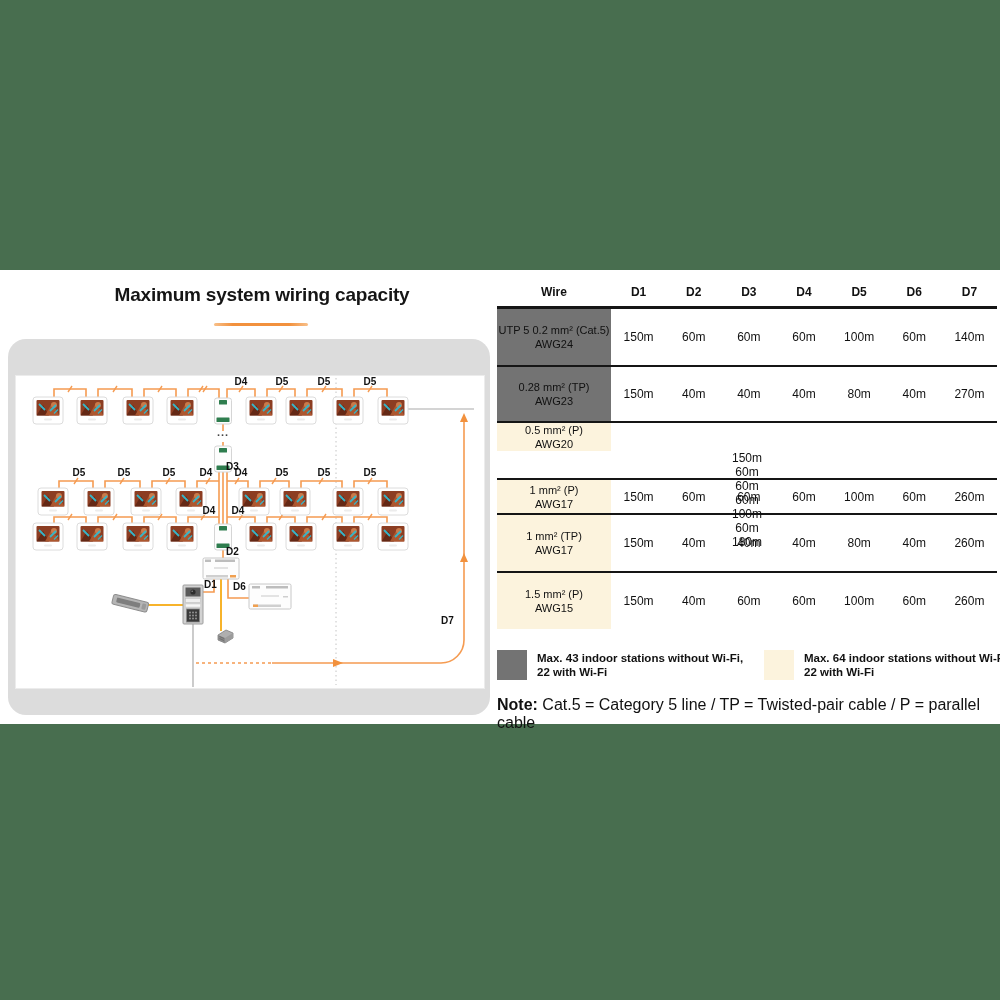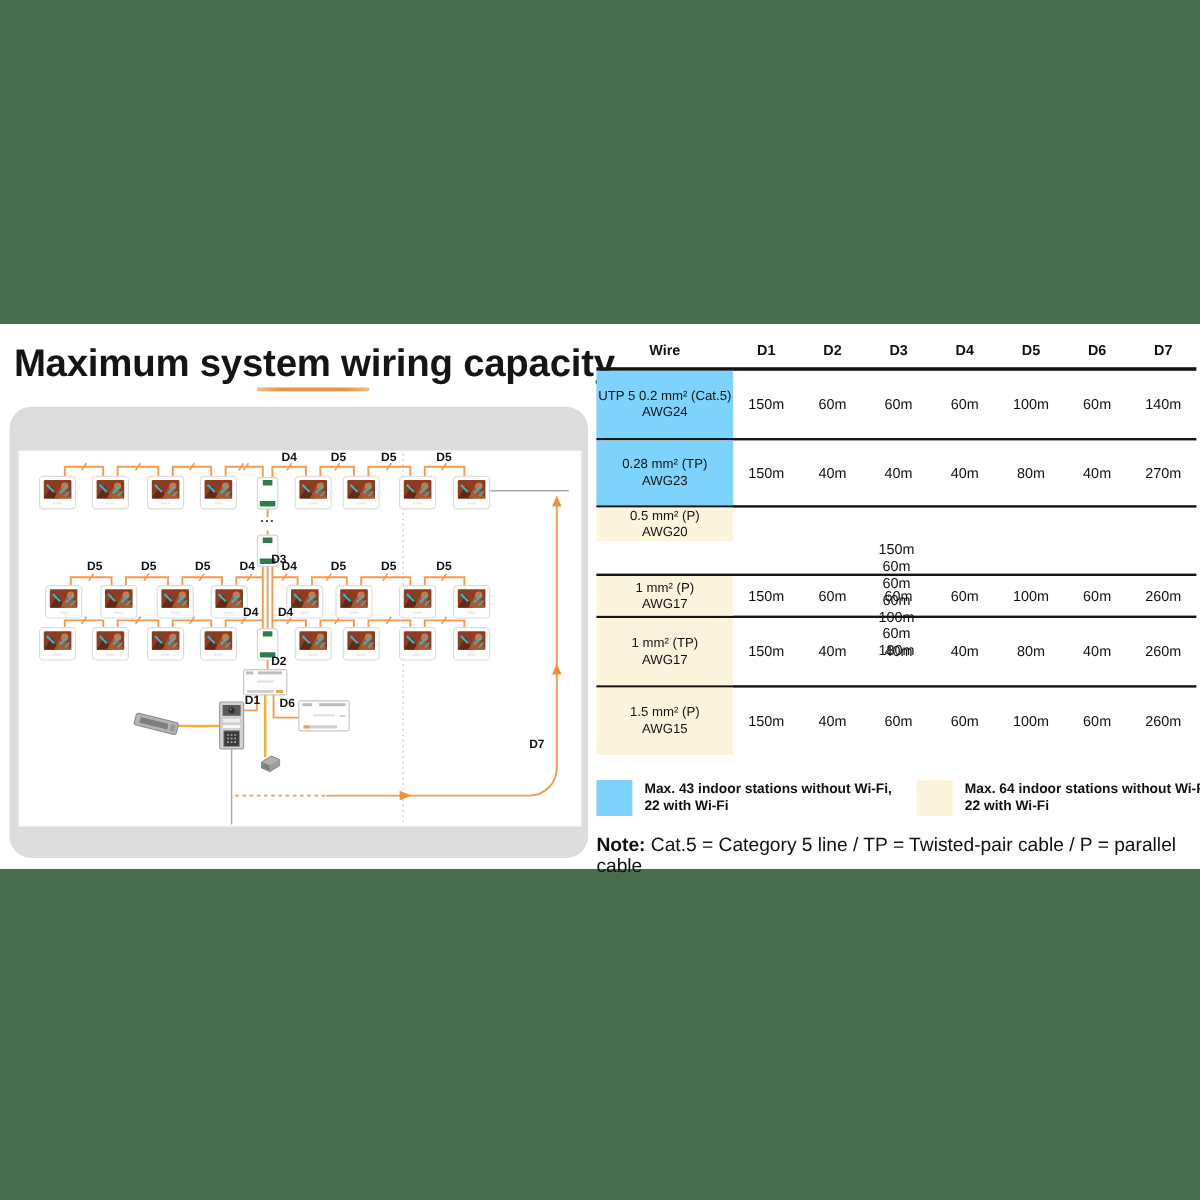--- a/index.html
+++ b/index.html
@@ -9,21 +9,21 @@
     font-family:"Liberation Sans", sans-serif;
     color:#111;
   }
   .band{position:absolute;left:0;width:1000px;}
   .band.top{top:0;height:270px;background:#486E4F;}
   .band.bottom{top:724px;height:276px;background:#486E4F;}
   .content{position:absolute;left:0;top:270px;width:1000px;height:454px;background:#ffffff;}
 
   .page-title{
     position:absolute;left:0;top:14px;width:524px;text-align:center;
-    font-size:32px;font-weight:bold;color:#151515;letter-spacing:-0.2px;
+    font-size:19px;font-weight:bold;color:#151515;letter-spacing:-0.2px;
   }
   .title-underline{
     position:absolute;left:214px;top:53px;width:94px;height:3px;border-radius:2px;
     background:linear-gradient(90deg,#f8c08a,#f2913d 20%,#f2913d 80%,#f8c08a);
   }
 
   .diagram-panel{
     position:absolute;left:8px;top:69px;width:482px;height:376px;
     background:#dcdcdc;border-radius:18px;
   }
@@ -50,21 +50,21 @@
   .th,.td{
     flex:1;display:flex;align-items:center;justify-content:center;
     font-size:12px;
   }
   .th{font-weight:bold;}
   .wirecol{flex:none;width:114px;}
   .td.wirecol{
     flex-direction:column;font-size:11px;line-height:14px;text-align:center;
     justify-content:center;
   }
-  .hl-pink{background:#7dd3fc;}
+  .hl-pink{background:#737373;}
   .hl-cream{background:#FCF3DD;}
 
   
   .legend-item{position:absolute;top:380px;height:30px;}
   .legend-swatch{position:absolute;width:30px;height:30px;}
   .legend-text{
     position:absolute;left:40px;top:1px;width:240px;
     font-size:11.5px;font-weight:bold;line-height:14px;color:#111;
   }
   .note-line{

